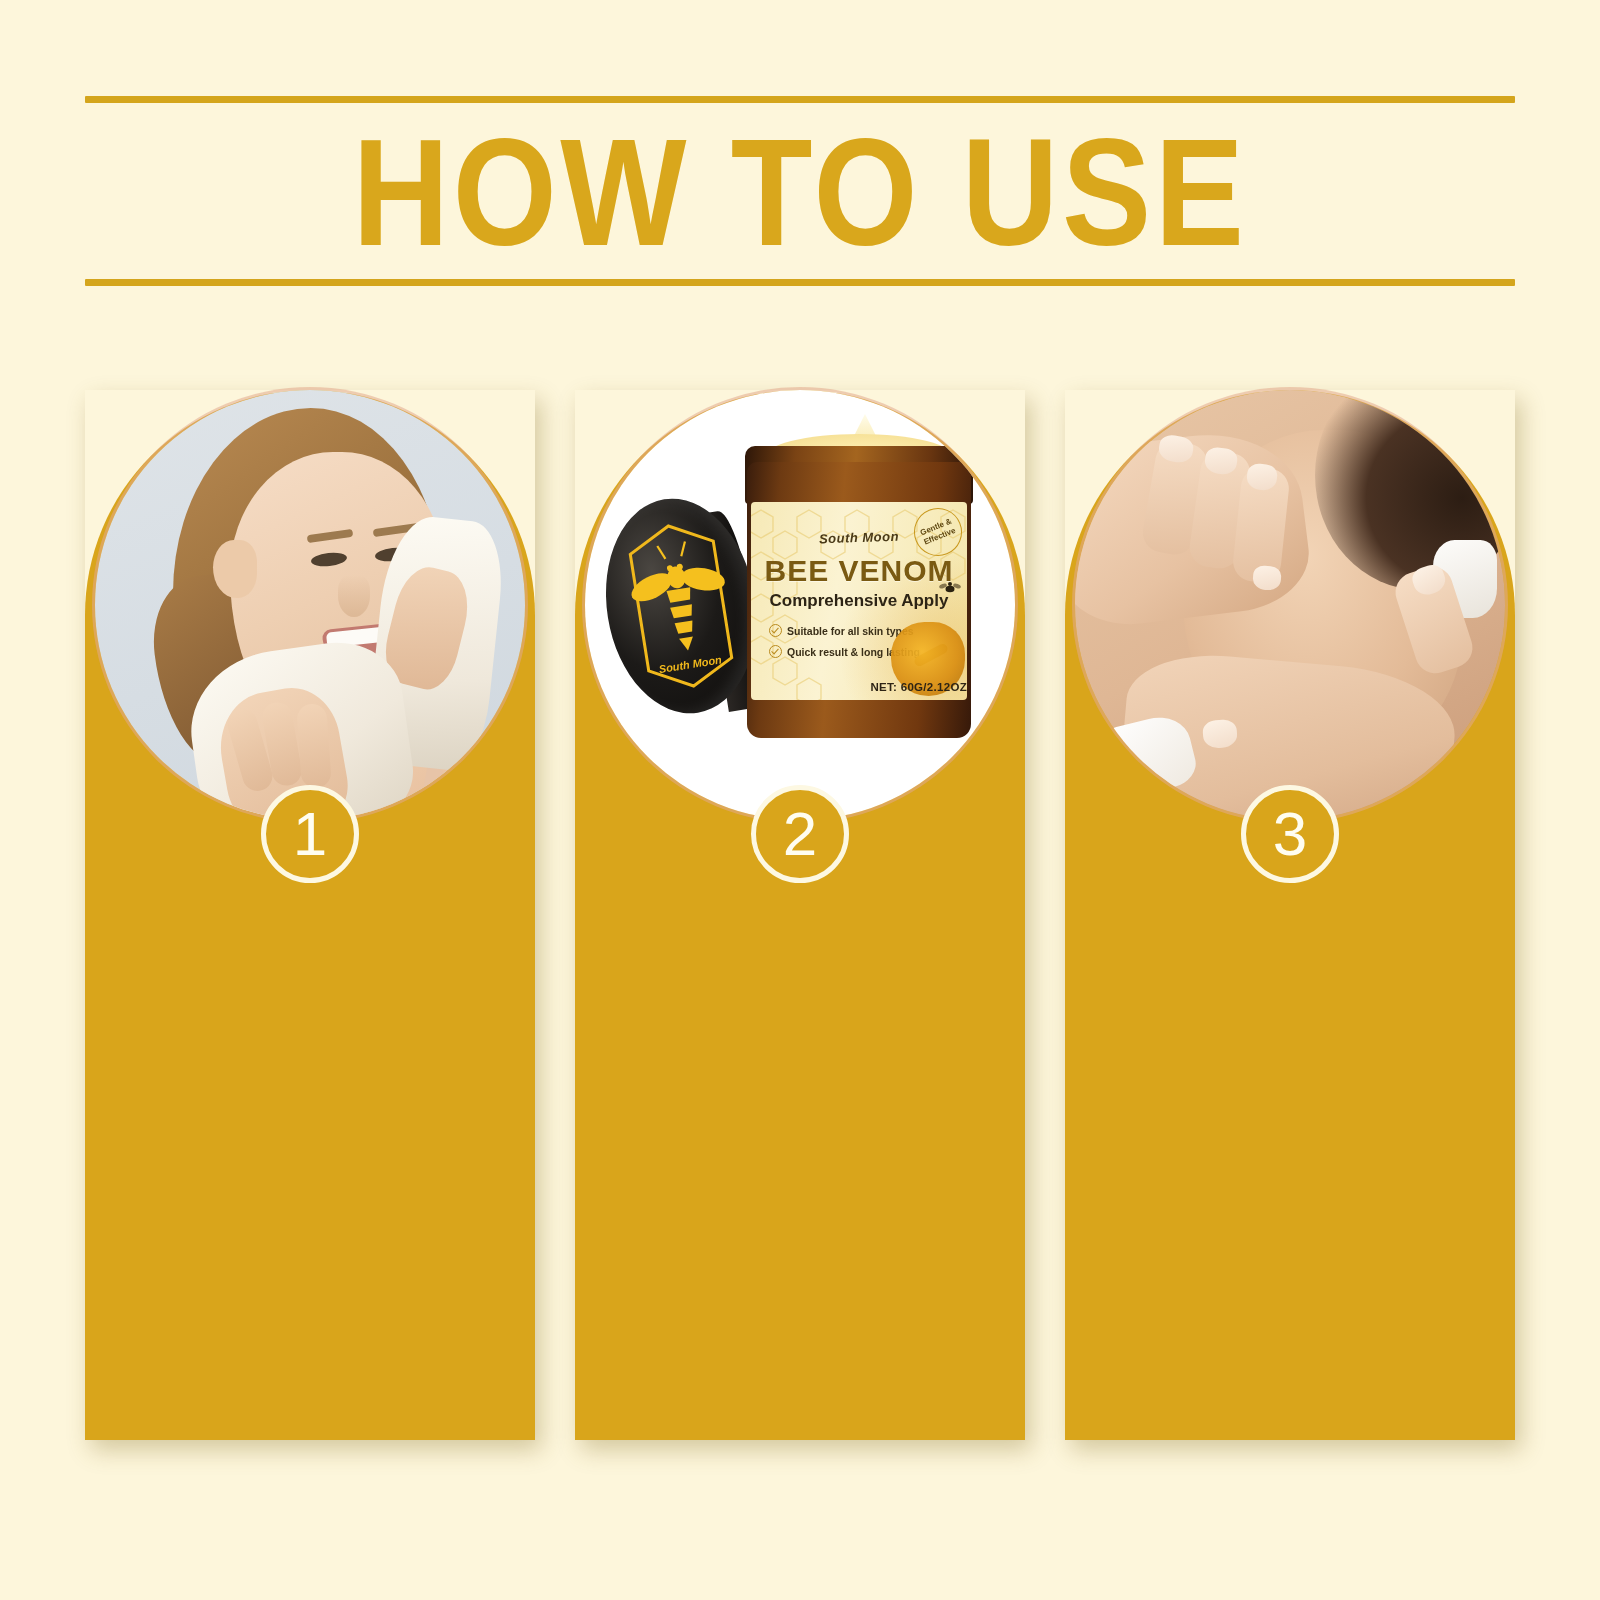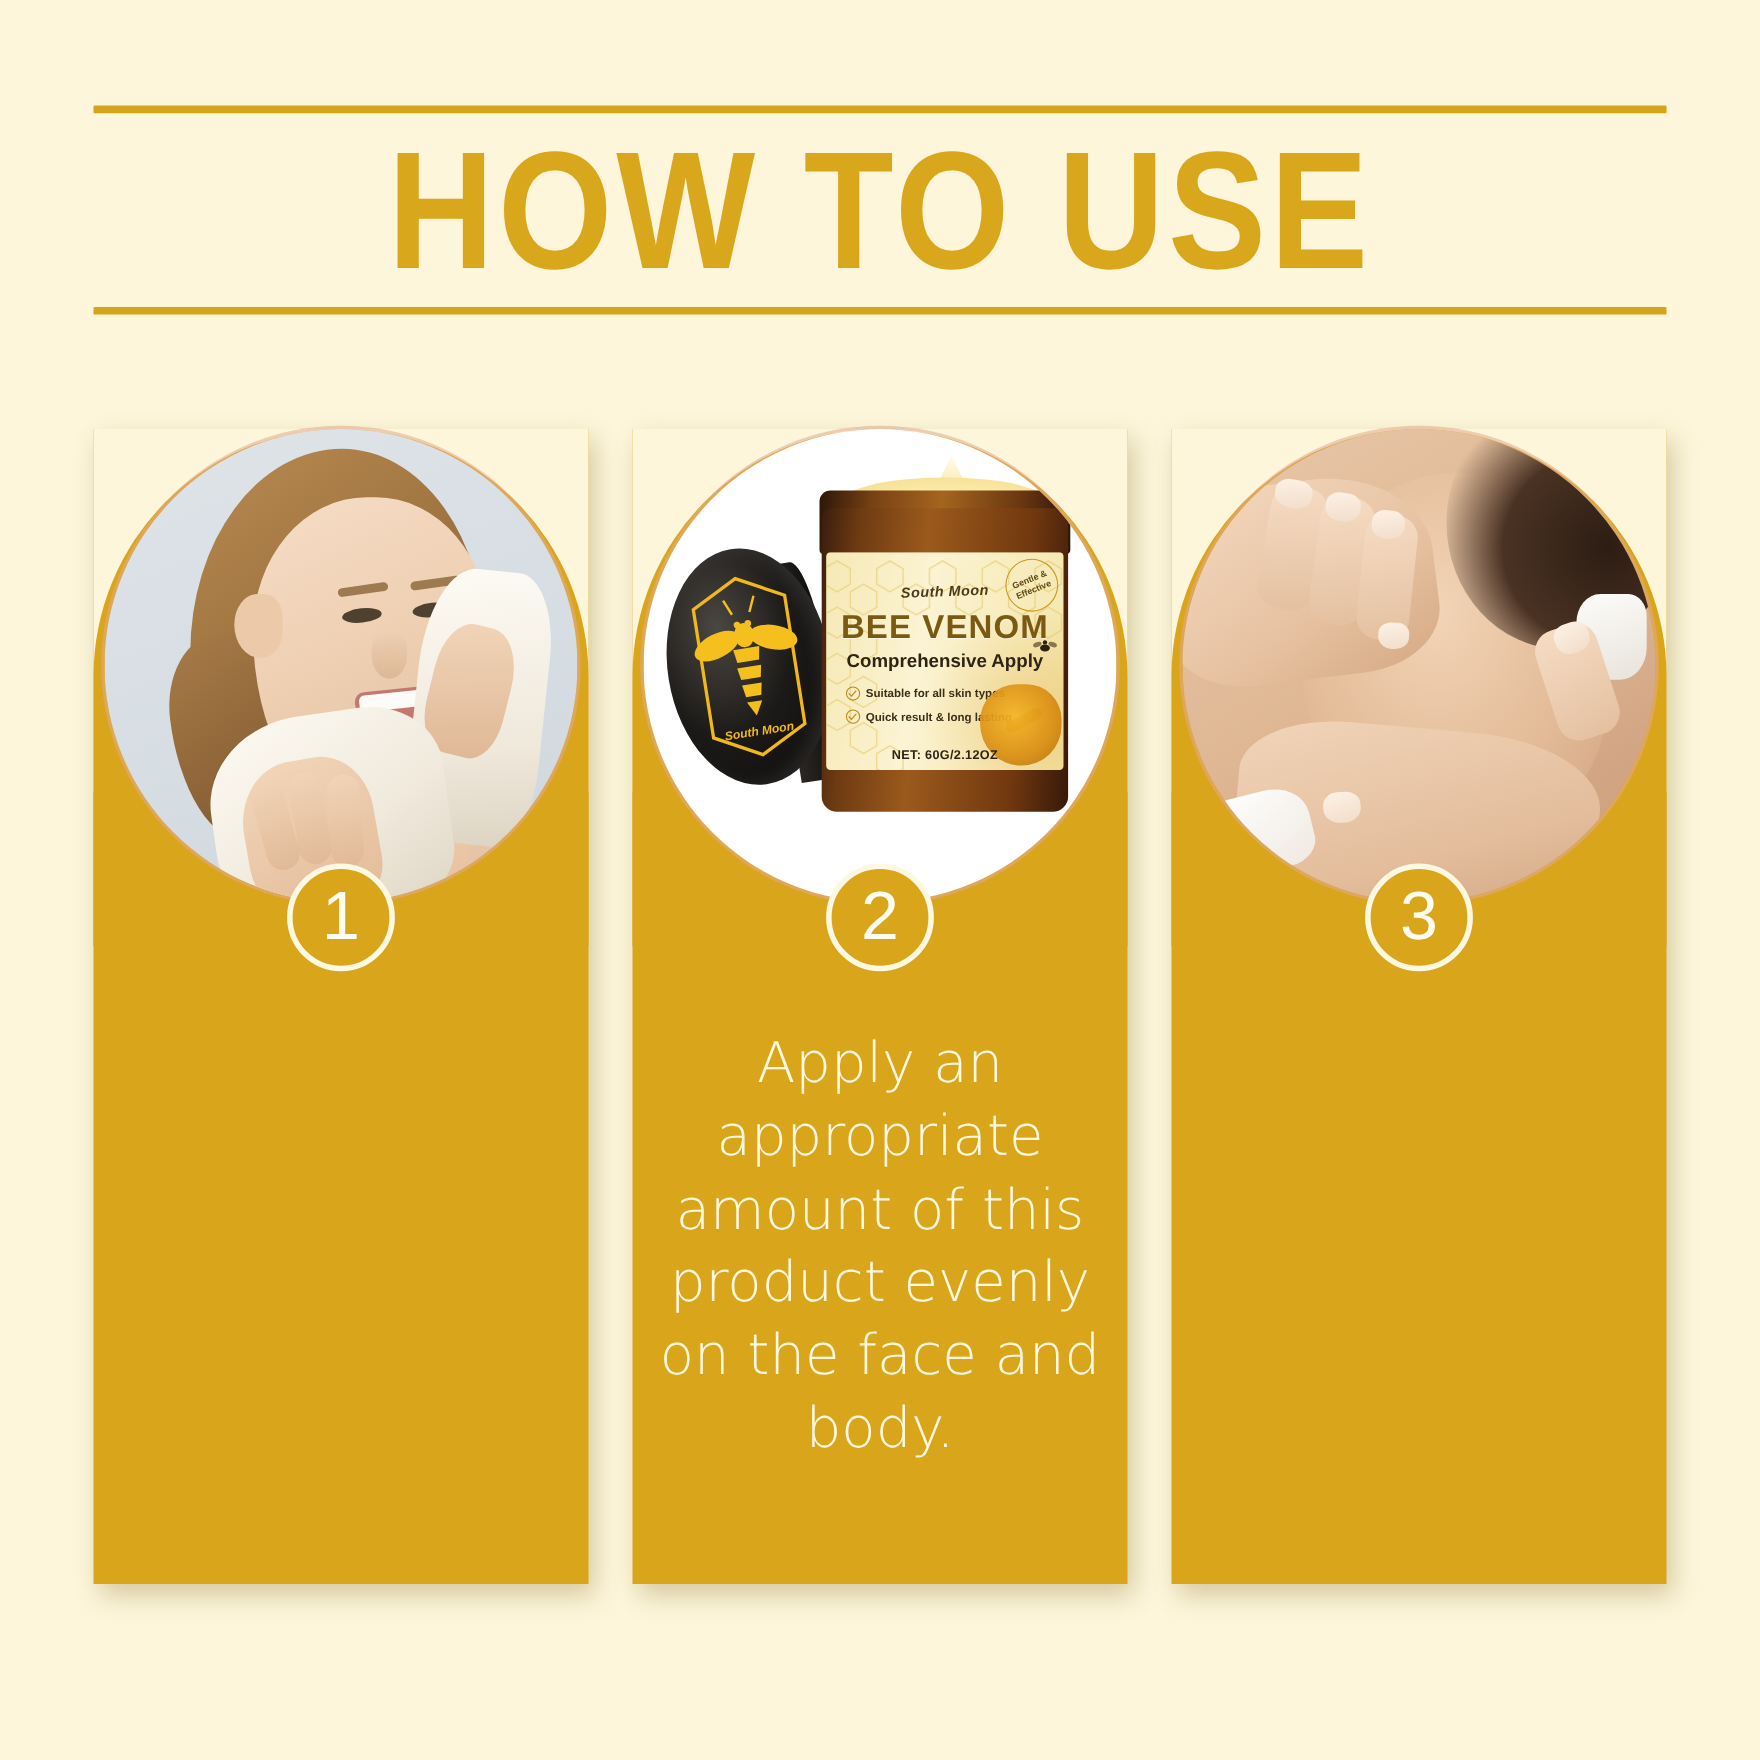--- a/index.html
+++ b/index.html
@@ -411,21 +411,21 @@
     left: 2.6px; top: 1.3px;
     width: 3px; height: 6px;
     border: solid #b98a1e;
     border-width: 0 1.4px 1.4px 0;
     transform: rotate(42deg);
   }
   .label-net {
     position: absolute;
     left: 0; bottom: 7px;
     width: 100%;
-    text-align: center;
+    text-align: right;
     font-size: 11.5px;
     color: #2d2415;
     font-weight: bold;
     letter-spacing: 0.3px;
   }
   .label-seal {
     position: absolute;
     right: 5px; top: 6px;
     width: 46px; height: 46px;
     border: 1.4px solid #c9991f;
@@ -658,21 +658,20 @@
             <span>Gentle &amp;</span>
             <span>Effective</span>
           </div>
 
           <div class="label-net">NET: 60G/2.12OZ</div>
         </div>
       </div>
     </div>
 
     <div class="badge">2</div>
-    <div class="caption cap-2">Apply an appropriate amount of this product evenly on the face and body.</div>
   </div>
 
   <div class="step step-3">
     <div class="panel"></div>
     <div class="panel-top-mask">
       <div class="panel-curve"></div>
     </div>
 
     <div class="photo">
       <div class="photo-inner">

